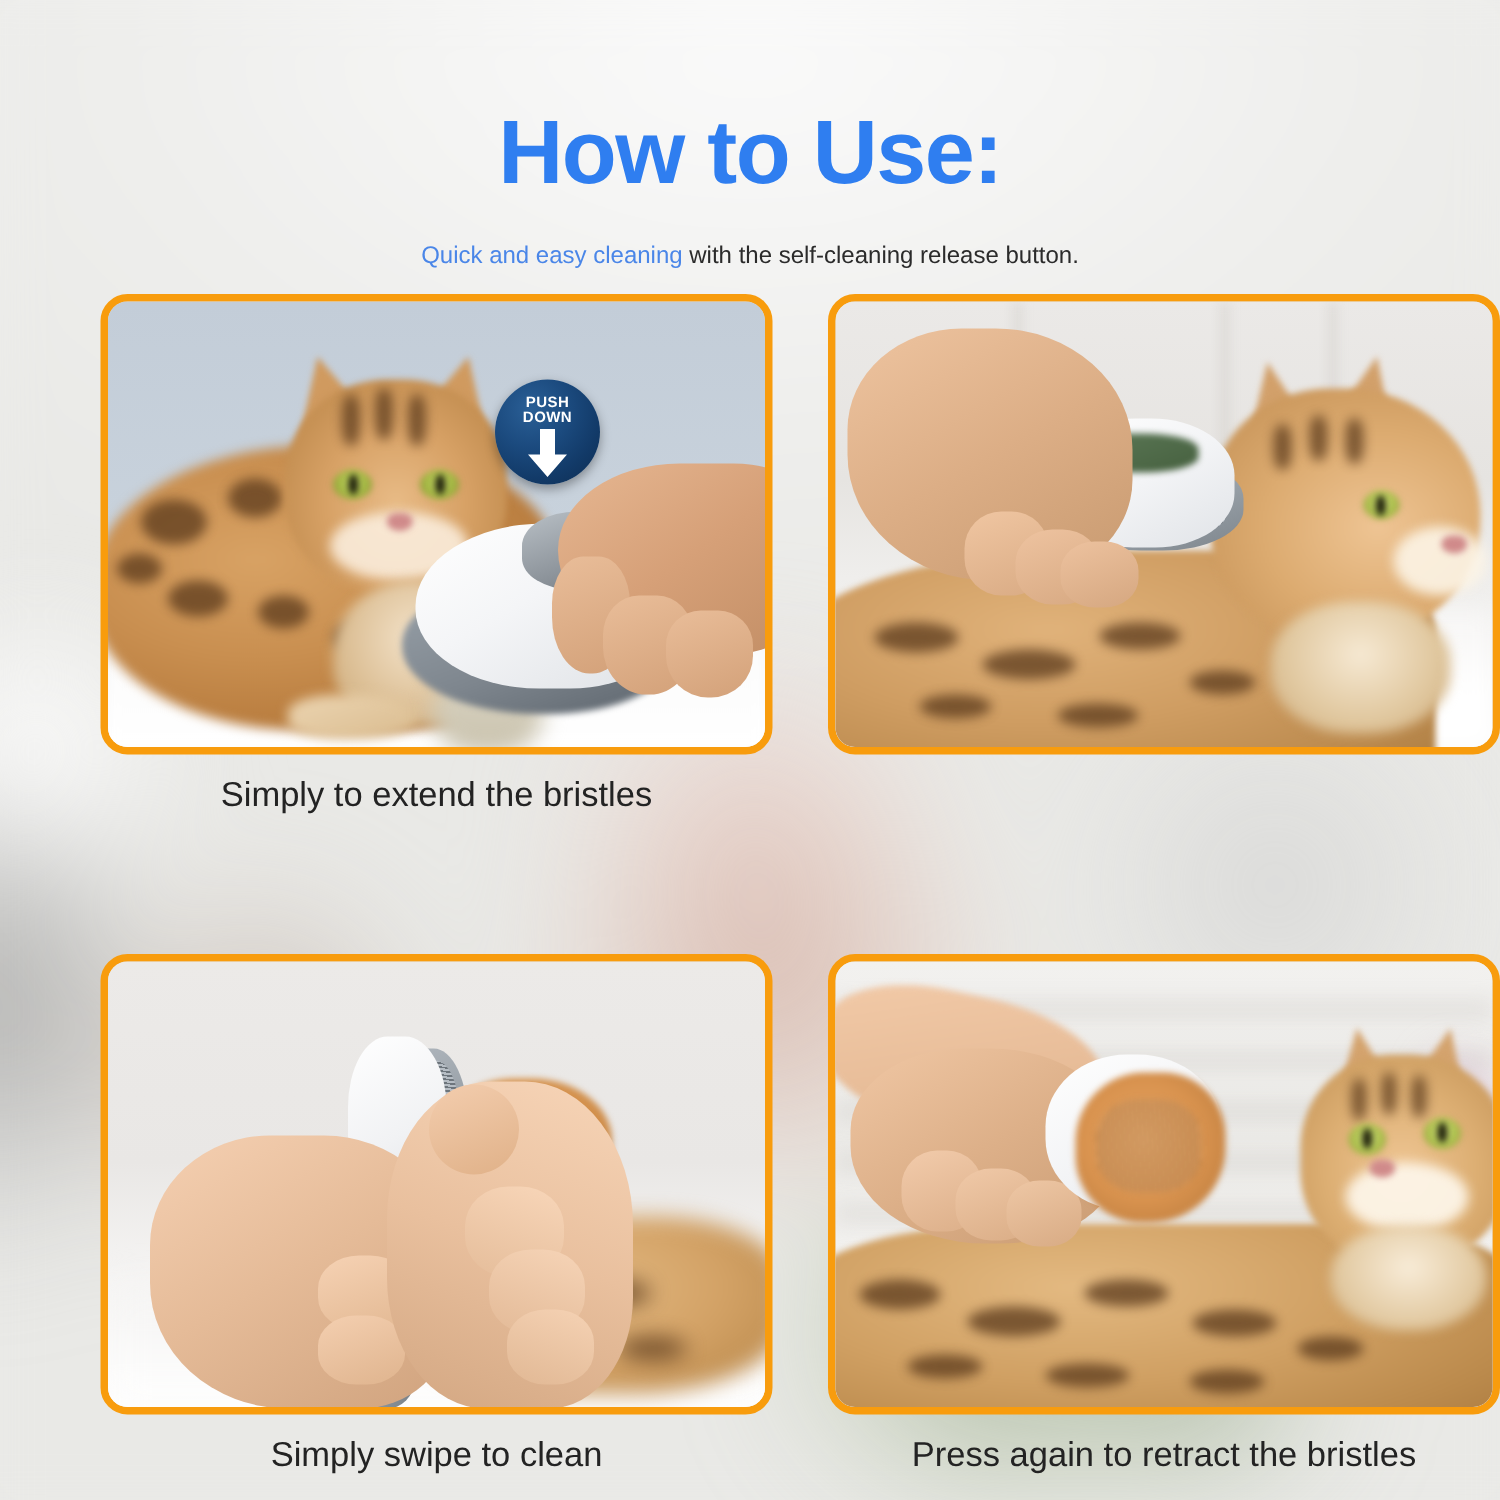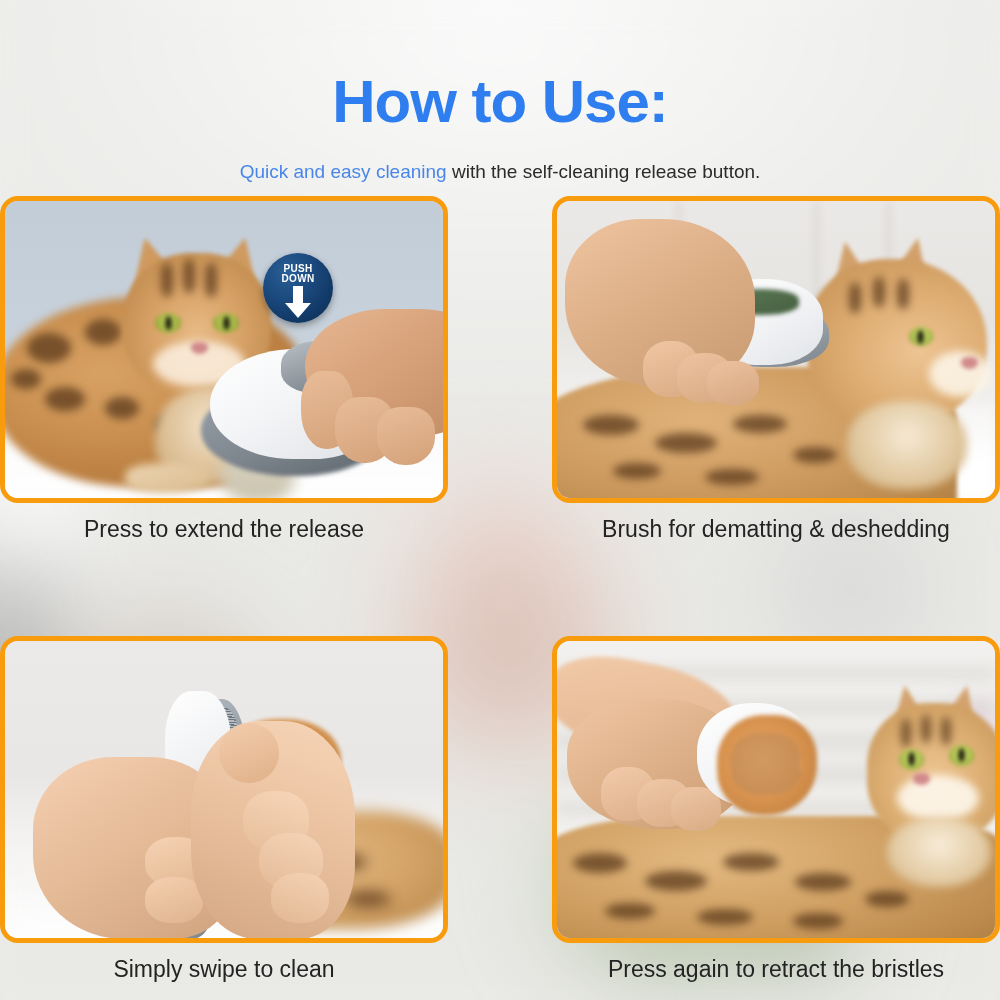--- a/index.html
+++ b/index.html
@@ -39,28 +39,28 @@
   .blob-pink { left: 430px; top: 500px; width: 260px; height: 200px;
     background: radial-gradient(circle, rgba(232,206,200,.7) 0%, rgba(240,224,218,.3) 60%, rgba(245,240,238,0) 82%); }
 
   
   .header { position: absolute; left: 0; top: 0; width: 1000px; text-align: center; }
   .title {
     font-size: 60px; font-weight: bold; letter-spacing: -1px;
     color: #2f7ef0; margin: 14px; padding-top: 56px; line-height: 1.05;
   }
   .subtitle {
-    font-size: 19px; color: #2b2b2b; margin: 4px; padding-top: 14px;
+    font-size: 16px; color: #2b2b2b; margin: 4px; padding-top: 14px;
     line-height: 1.2; white-space: nowrap;
   }
   .subtitle .hl { color: #4a86e8; }
 
   
   .grid { position: absolute; left: 0; top: 196px; width: 1000px; }
-  .row { display: flex; justify-content: space-between; gap: 37px; }
+  .row { display: flex; justify-content: flex-end; gap: 37px; }
   .row + .row { margin-top: 92px; }
   .cell { width: 448px; }
   .frame {
     position: relative; width: 448px; height: 307px;
     border: 5px solid #f89c0d; border-radius: 18px;
     overflow: hidden; background: #dfe3e8;
     box-sizing: border-box;
   }
   .photo { position: absolute; inset: 0; overflow: hidden; }
   .caption {
@@ -270,21 +270,21 @@
 
             <div class="badge">
               <div class="badge-text">PUSH</div>
               <div class="badge-text">DOWN</div>
               <svg class="badge-arrow" viewBox="0 0 30 33">
                 <polygon points="10,0 20,0 20,17 28,17 15,32 2,17 10,17" fill="#ffffff"></polygon>
               </svg>
             </div>
           </div>
         </div>
-        <div class="caption">Press to extend the release</div>
+        <div class="caption">Simply to extend the bristles</div>
       </div>
 
       <div class="cell">
         <div class="frame">
           <div class="photo">
             <div class="sh p2-bg"></div>
             <div class="sh p2-wallline blur4" style="left:120px;"></div>
             <div class="sh p2-wallline blur4" style="left:258px;"></div>
             <div class="sh p2-wallline blur4" style="left:330px;"></div>
             <div class="sh p2-table blur7"></div>
@@ -318,21 +318,20 @@
             <div class="sh p2-brush-grey"></div>
             <div class="sh p2-brush-pins"></div>
             <div class="sh p2-brush-white"></div>
             <div class="sh p2-brush-green blur2"></div>
             <div class="sh p2-hand"></div>
             <div class="sh" style="left:86px; top:140px; width:56px; height:56px; border-radius:44%; background:linear-gradient(160deg,#f0c6a2 0%,#d9ab84 100%);"></div>
             <div class="sh" style="left:120px; top:152px; width:56px; height:50px; border-radius:44%; background:linear-gradient(160deg,#eec3a0 0%,#d7a982 100%);"></div>
             <div class="sh" style="left:150px; top:160px; width:52px; height:44px; border-radius:44%; background:linear-gradient(160deg,#edc29f 0%,#d5a780 100%);"></div>
           </div>
         </div>
-        <div class="caption">Brush for dematting &amp; deshedding</div>
       </div>
     </div>
 
     <div class="row">
 
       <div class="cell">
         <div class="frame">
           <div class="photo">
             <div class="sh p4-bg"></div>
             <div class="sh blur12" style="left:0; bottom:0; width:448px; height:80px; background:linear-gradient(180deg,#f4f3f2 0%, #ffffff 100%);"></div>

